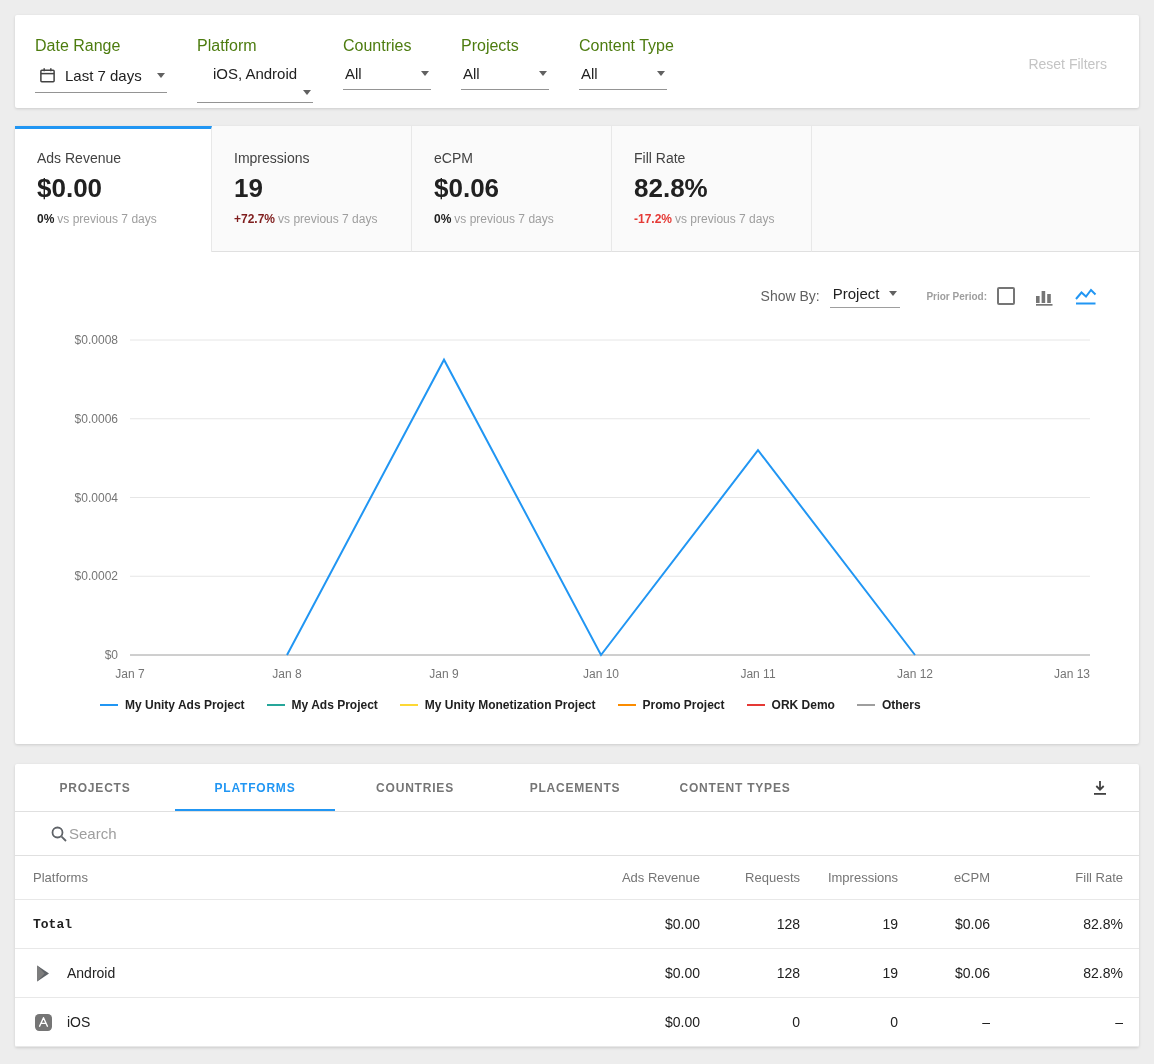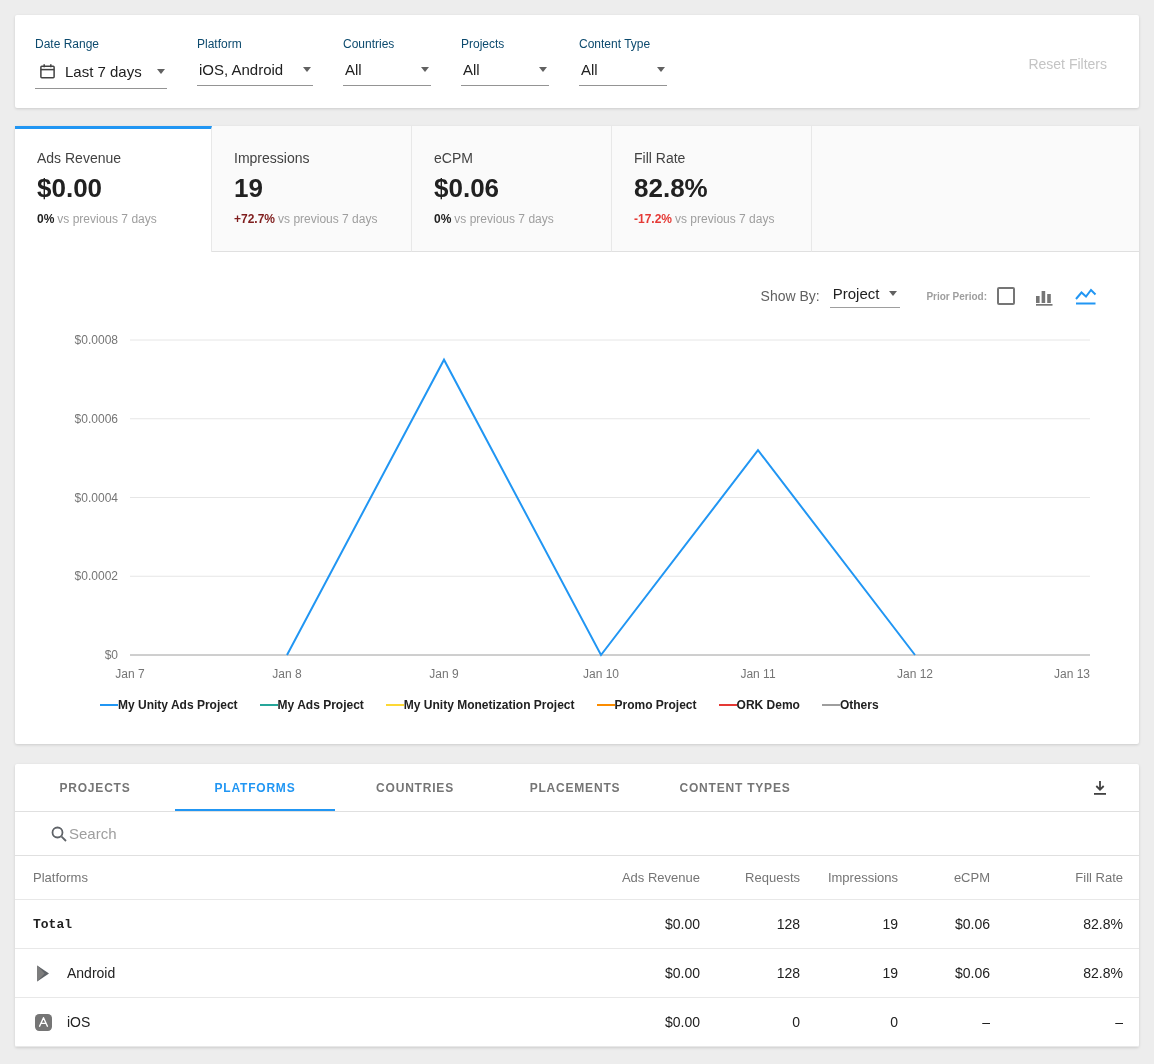--- a/index.html
+++ b/index.html
@@ -9,27 +9,27 @@
     font-family:"Liberation Sans","DejaVu Sans",sans-serif;
     color:#212121;
     overflow:hidden;
   }
   .page { padding:15px; }
   .card { background:#fff; border-radius:2px; box-shadow:0 1px 3px rgba(0,0,0,0.14); }
 
   
   .filter-card { display:flex; align-items:flex-start; padding:22px 32px 18px 20px; height:93px; }
   .filter-field { margin-right:30px; }
-  .filter-label { font-size:12px; color:#0c4a6e; margin-bottom:9px; }
+  .filter-label { font-size:16px; color:#4d7c0f; margin-bottom:9px; }
   .filter-value-row {
     display:flex; align-items:center; gap:8px;
     border-bottom:1px solid #949494; padding:1px 2px 7px 2px;
     font-size:15px; color:#212121; cursor:pointer;
   }
-  .fw-dr { width:132px; } .fw-pl { width:116px; } .fw-sm { width:88px; }
+  .fw-dr { width:132px; } .fw-pl { width:116px;flex-direction:column; } .fw-sm { width:88px; }
   .caret { width:0; height:0; border-left:4.5px solid transparent; border-right:4.5px solid transparent; border-top:5.5px solid #616161; margin-left:auto; }
   .reset-btn { margin-left:auto; align-self:center; background:none; border:none; font-size:14px; color:#c4c4c4; font-family:inherit; cursor:default; }
 
   
   .main-card { margin-top:18px; }
   .stat-tabs { display:flex; height:126px; }
   .stat-tab {
     width:200px; padding:24px 22px 0 22px; background:#fafafa;
     border-bottom:1px solid #e0e0e0; border-right:1px solid #e8e8e8; cursor:pointer;
   }
@@ -46,21 +46,21 @@
   .chart-section { padding-bottom:32px; }
   .chart-controls { display:flex; align-items:center; justify-content:flex-end; margin-top:28px; padding-right:42px; height:32px; }
   .showby-label { font-size:14px; color:#616161; margin-right:10px; }
   .showby-dd { display:flex; align-items:center; gap:10px; border-bottom:1px solid #9e9e9e; padding:0 3px 5px 3px; font-size:15px; color:#212121; cursor:pointer; min-width:70px; }
   .prior-label { font-size:10px; color:#9e9e9e; margin-left:26px; margin-right:10px;font-weight:bold; }
   .checkbox { width:18px; height:18px; border:2px solid #757575; border-radius:2px; background:#fff; cursor:pointer; }
   .chart-type-btn { background:none; border:none; margin-left:20px; cursor:pointer; padding:0; line-height:0; }
   #chart-svg { display:block; width:1124px; height:372px; margin-top:6px; }
   #chart-svg text { font-size:12px; fill:#757575; font-family:"Liberation Sans","DejaVu Sans",sans-serif; }
   .chart-legend { display:flex; align-items:center; gap:22px; margin:8px 0 0 85px; }
-  .legend-item { display:flex; align-items:center; cursor:pointer;justify-content:space-between; }
+  .legend-item { display:flex; align-items:center; gap:7px; cursor:pointer;justify-content:space-between; }
   .legend-dash { width:18px; height:2.5px; display:inline-block; }
   .legend-label { font-size:12px; font-weight:bold; color:#212121; }
 
   
   .table-card { margin-top:20px; overflow:hidden; }
   .table-tabs { display:flex; align-items:stretch; height:48px; border-bottom:1px solid #e0e0e0; }
   .t-tab {
     width:160px; display:flex; align-items:center; justify-content:center;
     font-size:12px; letter-spacing:0.8px; color:#757575; font-weight:bold; cursor:pointer;
   }

